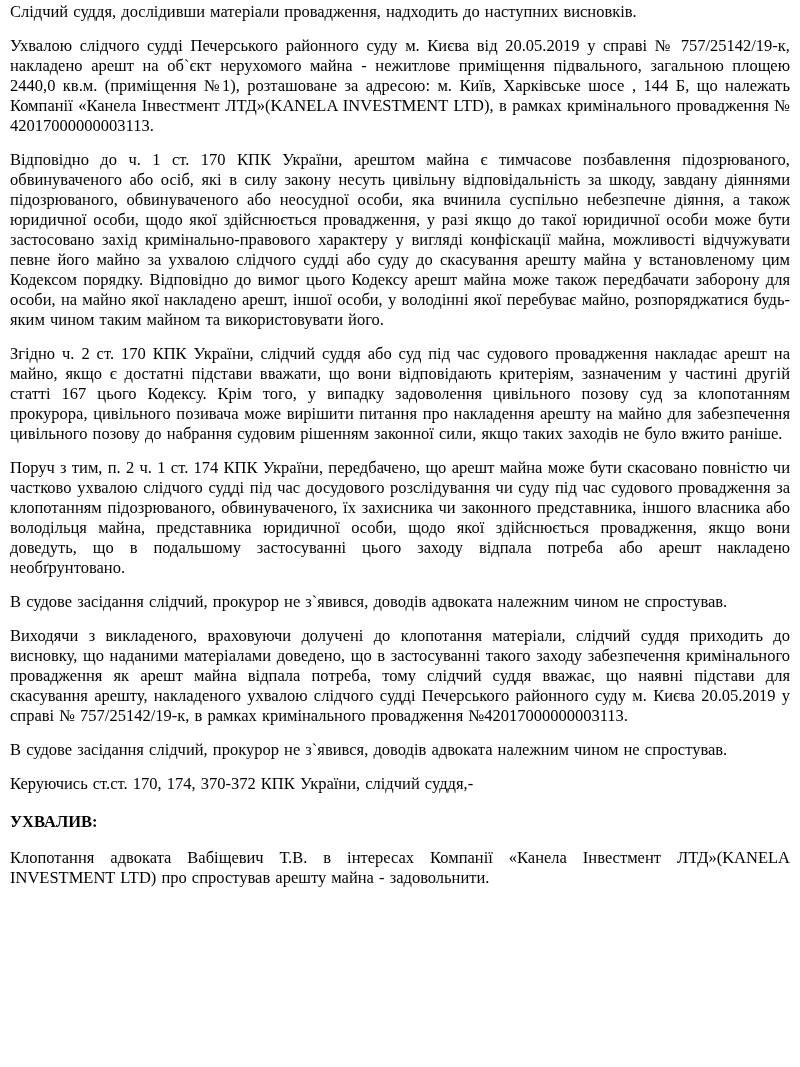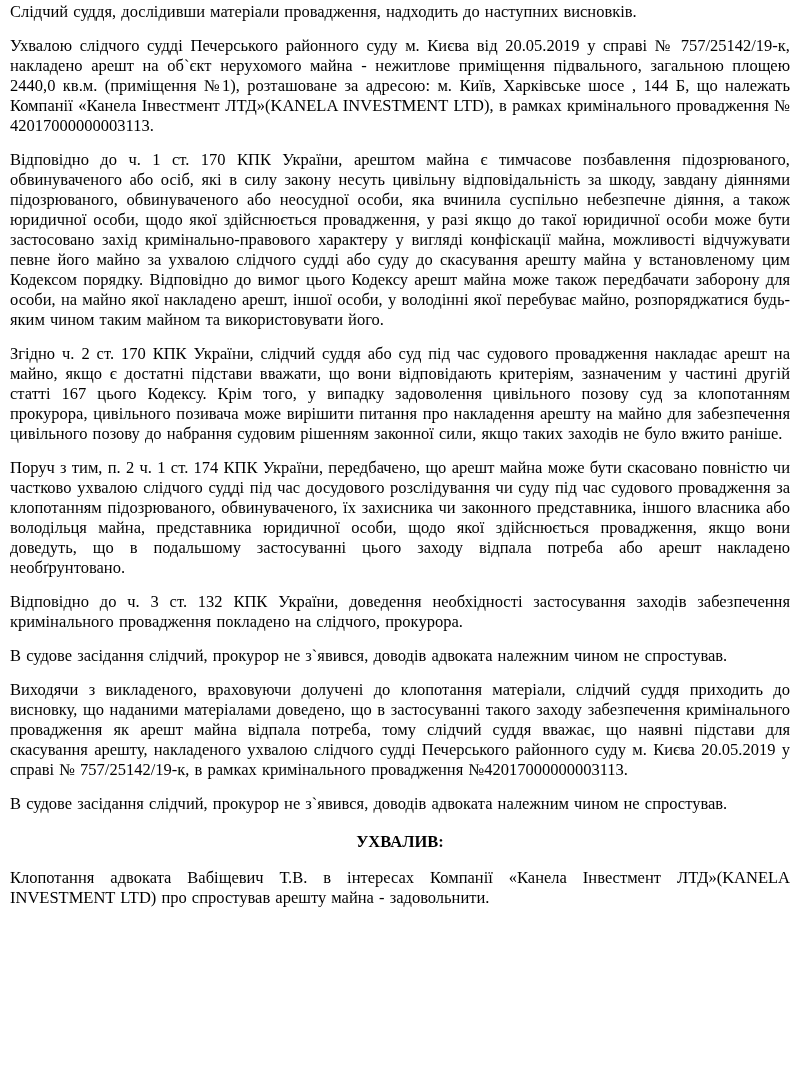--- a/index.html
+++ b/index.html
@@ -20,36 +20,36 @@
     font-size: 16.5px;
     line-height: 20px;
     color: #000000;
     text-align: justify;
   }
   .doc p {
     margin: 0 0 14px 0;
     word-spacing: 1px;
   }
   .doc p.resolution-heading {
-    text-align: center;
+    text-align: left;
     font-weight: bold;
     margin-top: 18px;
     margin-bottom: 16px;
   }
 </style>
 </head>
 <body>
 
 <div class="page">
   <div class="doc">
     <p>Слідчий суддя, дослідивши матеріали провадження, надходить до наступних висновків.</p>
     <p>Ухвалою слідчого судді Печерського районного суду м. Києва від 20.05.2019 у справі № 757/25142/19-к, накладено арешт на об`єкт нерухомого майна - нежитлове приміщення підвального, загальною площею 2440,0 кв.м. (приміщення №1), розташоване за адресою: м. Київ, Харківське шосе , 144 Б, що належать Компанії «Канела Інвестмент ЛТД»(KANELA INVESTMENT LTD), в рамках кримінального провадження № 42017000000003113.</p>
     <p>Відповідно до ч. 1 ст. 170 КПК України, арештом майна є тимчасове позбавлення підозрюваного, обвинуваченого або осіб, які в силу закону несуть цивільну відповідальність за шкоду, завдану діяннями підозрюваного, обвинуваченого або неосудної особи, яка вчинила суспільно небезпечне діяння, а також юридичної особи, щодо якої здійснюється провадження, у разі якщо до такої юридичної особи може бути застосовано захід кримінально-правового характеру у вигляді конфіскації майна, можливості відчужувати певне його майно за ухвалою слідчого судді або суду до скасування арешту майна у встановленому цим Кодексом порядку. Відповідно до вимог цього Кодексу арешт майна може також передбачати заборону для особи, на майно якої накладено арешт, іншої особи, у володінні якої перебуває майно, розпоряджатися будь-яким чином таким майном та використовувати його.</p>
     <p>Згідно ч. 2 ст. 170 КПК України, слідчий суддя або суд під час судового провадження накладає арешт на майно, якщо є достатні підстави вважати, що вони відповідають критеріям, зазначеним у частині другій статті 167 цього Кодексу. Крім того, у випадку задоволення цивільного позову суд за клопотанням прокурора, цивільного позивача може вирішити питання про накладення арешту на майно для забезпечення цивільного позову до набрання судовим рішенням законної сили, якщо таких заходів не було вжито раніше.</p>
     <p>Поруч з тим, п. 2 ч. 1 ст. 174 КПК України, передбачено, що арешт майна може бути скасовано повністю чи частково ухвалою слідчого судді під час досудового розслідування чи суду під час судового провадження за клопотанням підозрюваного, обвинуваченого, їх захисника чи законного представника, іншого власника або володільця майна, представника юридичної особи, щодо якої здійснюється провадження, якщо вони доведуть, що в подальшому застосуванні цього заходу відпала потреба або арешт накладено необґрунтовано.</p>
-    <p>Відповідно до ч. 3 ст. 132 КПК України, доведення необхідності застосування заходів забезпечення кримінального провадження покладено на слідчого, прокурора.</p>
     <p>В судове засідання слідчий, прокурор не з`явився, доводів адвоката належним чином не спростував.</p>
     <p>Виходячи з викладеного, враховуючи долучені до клопотання матеріали, слідчий суддя приходить до висновку, що наданими матеріалами доведено, що в застосуванні такого заходу забезпечення кримінального провадження як арешт майна відпала потреба, тому слідчий суддя вважає, що наявні підстави для скасування арешту, накладеного ухвалою слідчого судді Печерського районного суду м. Києва 20.05.2019 у справі № 757/25142/19-к, в рамках кримінального провадження №42017000000003113.</p>
     <p>В судове засідання слідчий, прокурор не з`явився, доводів адвоката належним чином не спростував.</p>
+    <p>Керуючись ст.ст. 170, 174, 370-372 КПК України, слідчий суддя,-</p>
     <p class="resolution-heading">УХВАЛИВ:</p>
     <p>Клопотання адвоката Вабіщевич Т.В. в інтересах Компанії «Канела Інвестмент ЛТД»(KANELA INVESTMENT LTD) про спростував арешту майна - задовольнити.</p>
   </div>
 </div>
 
 </body></html>

